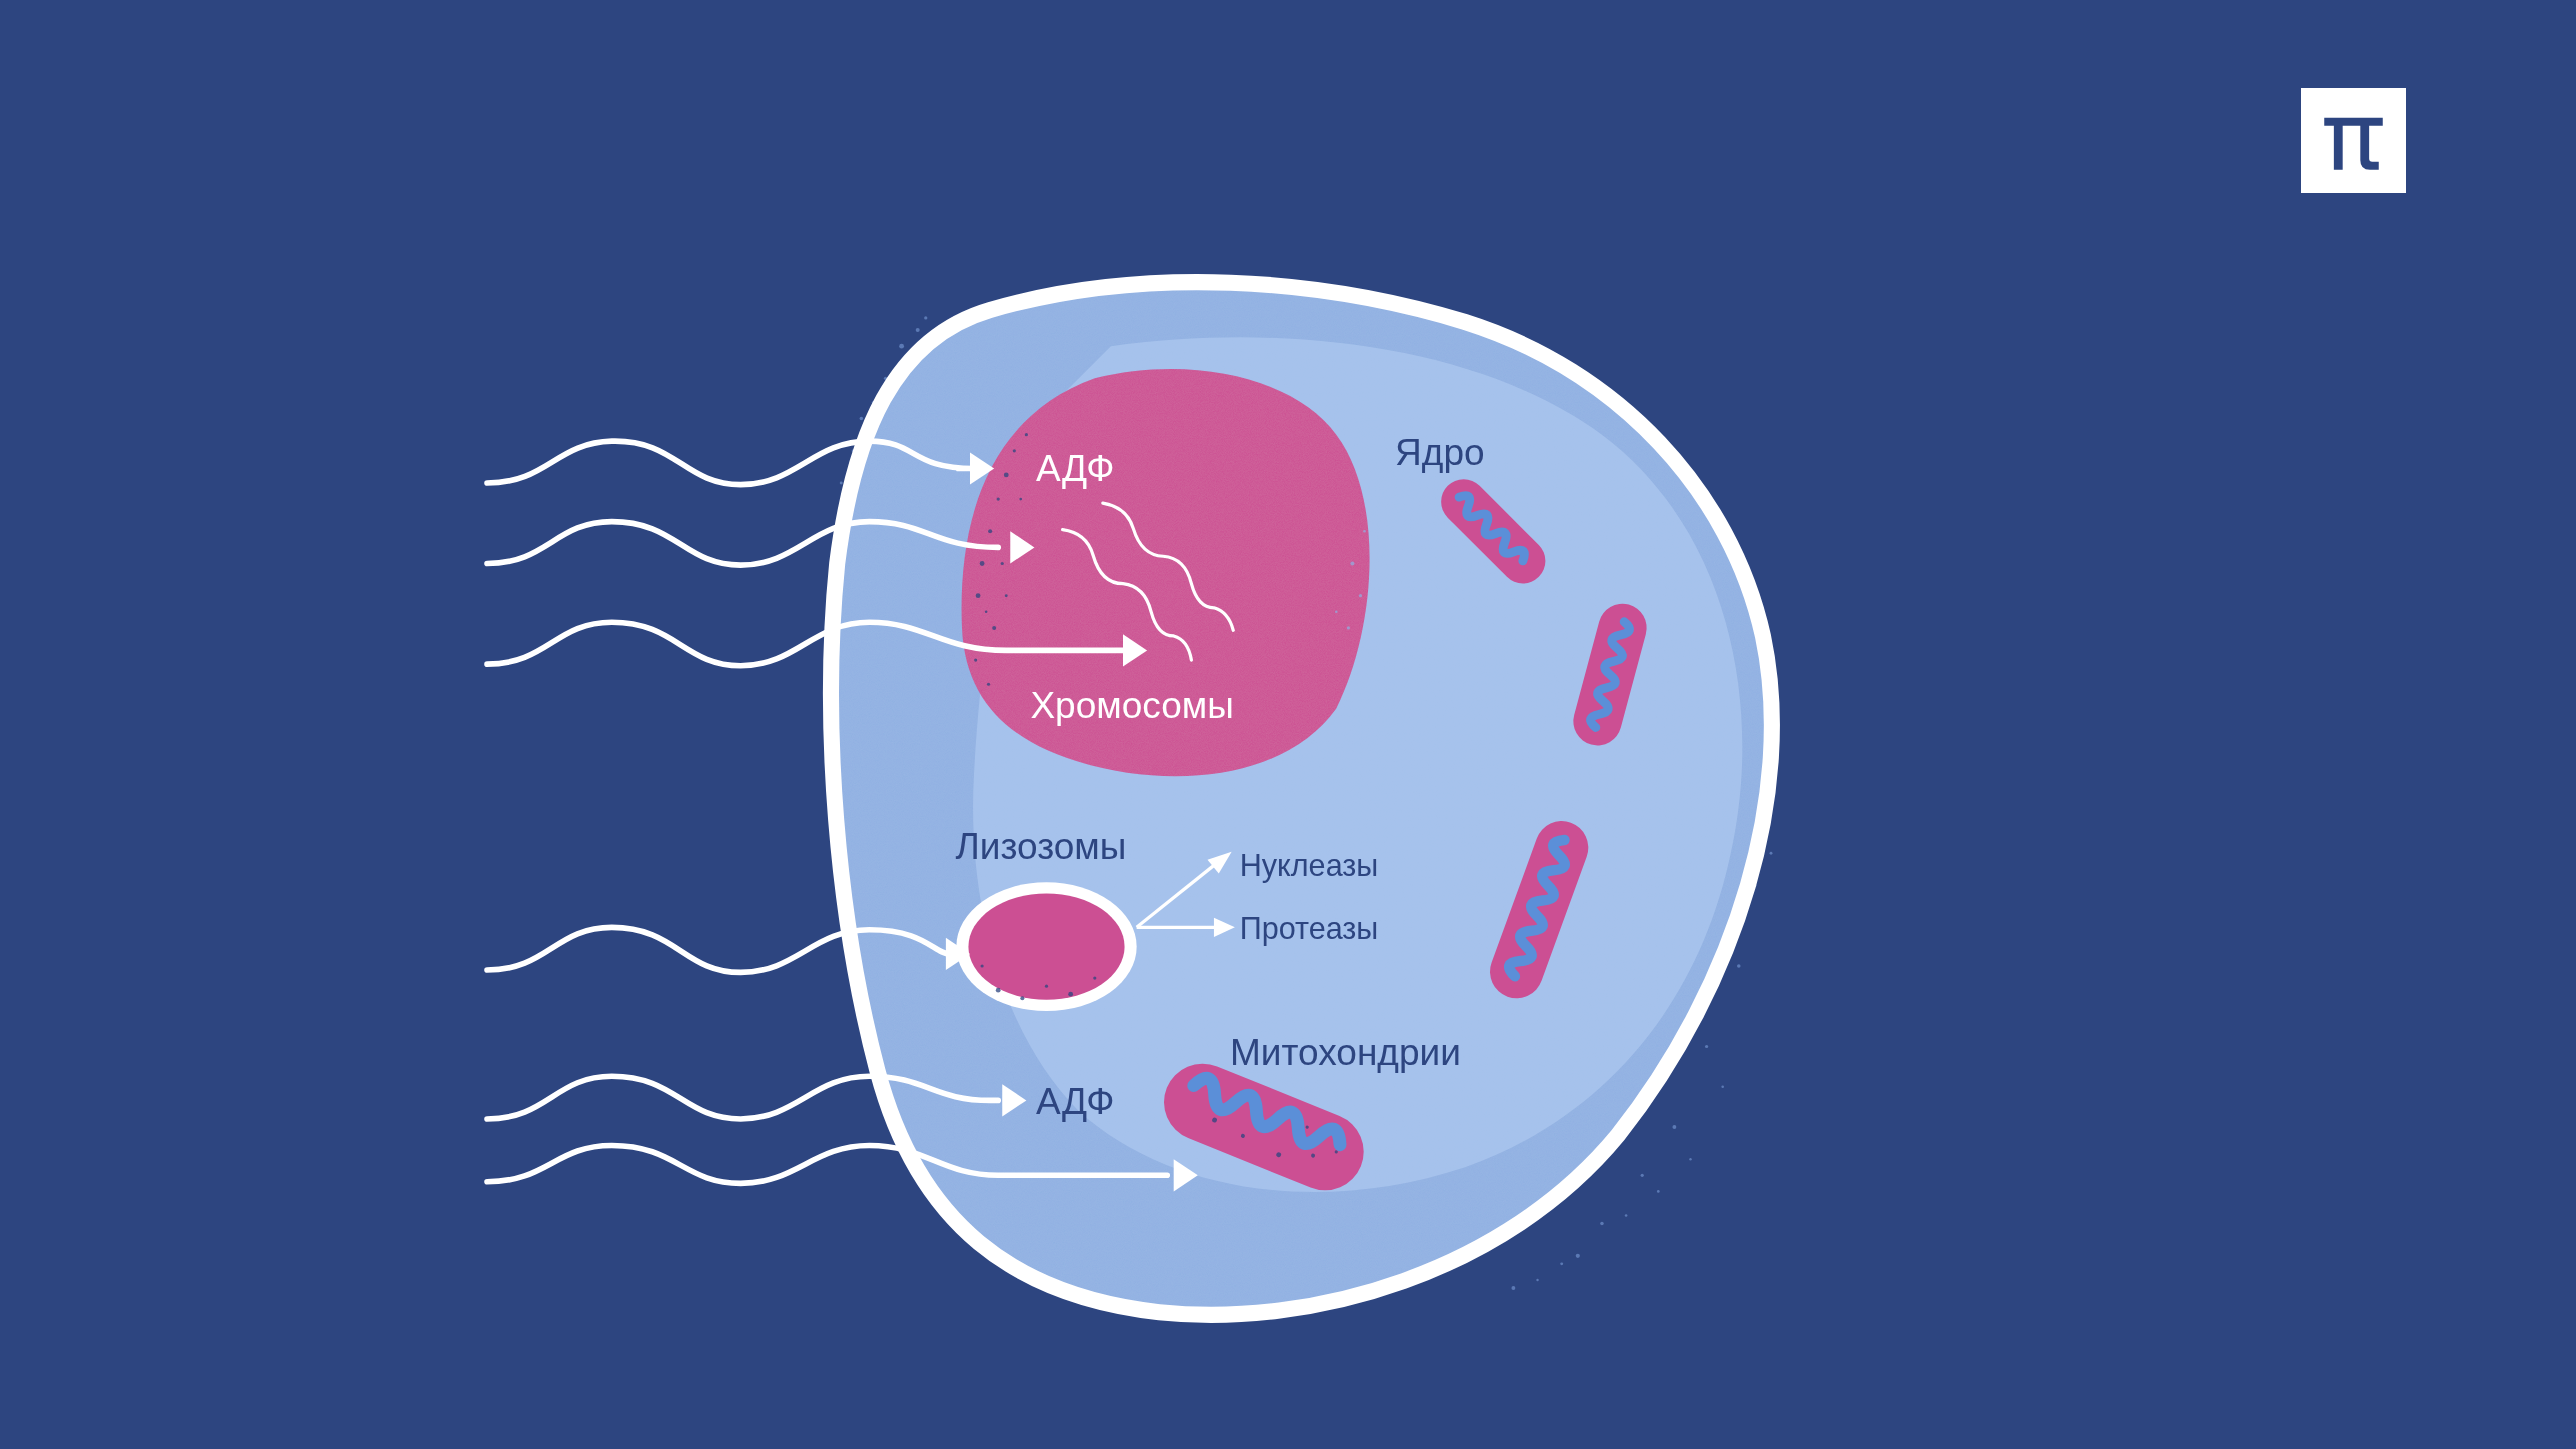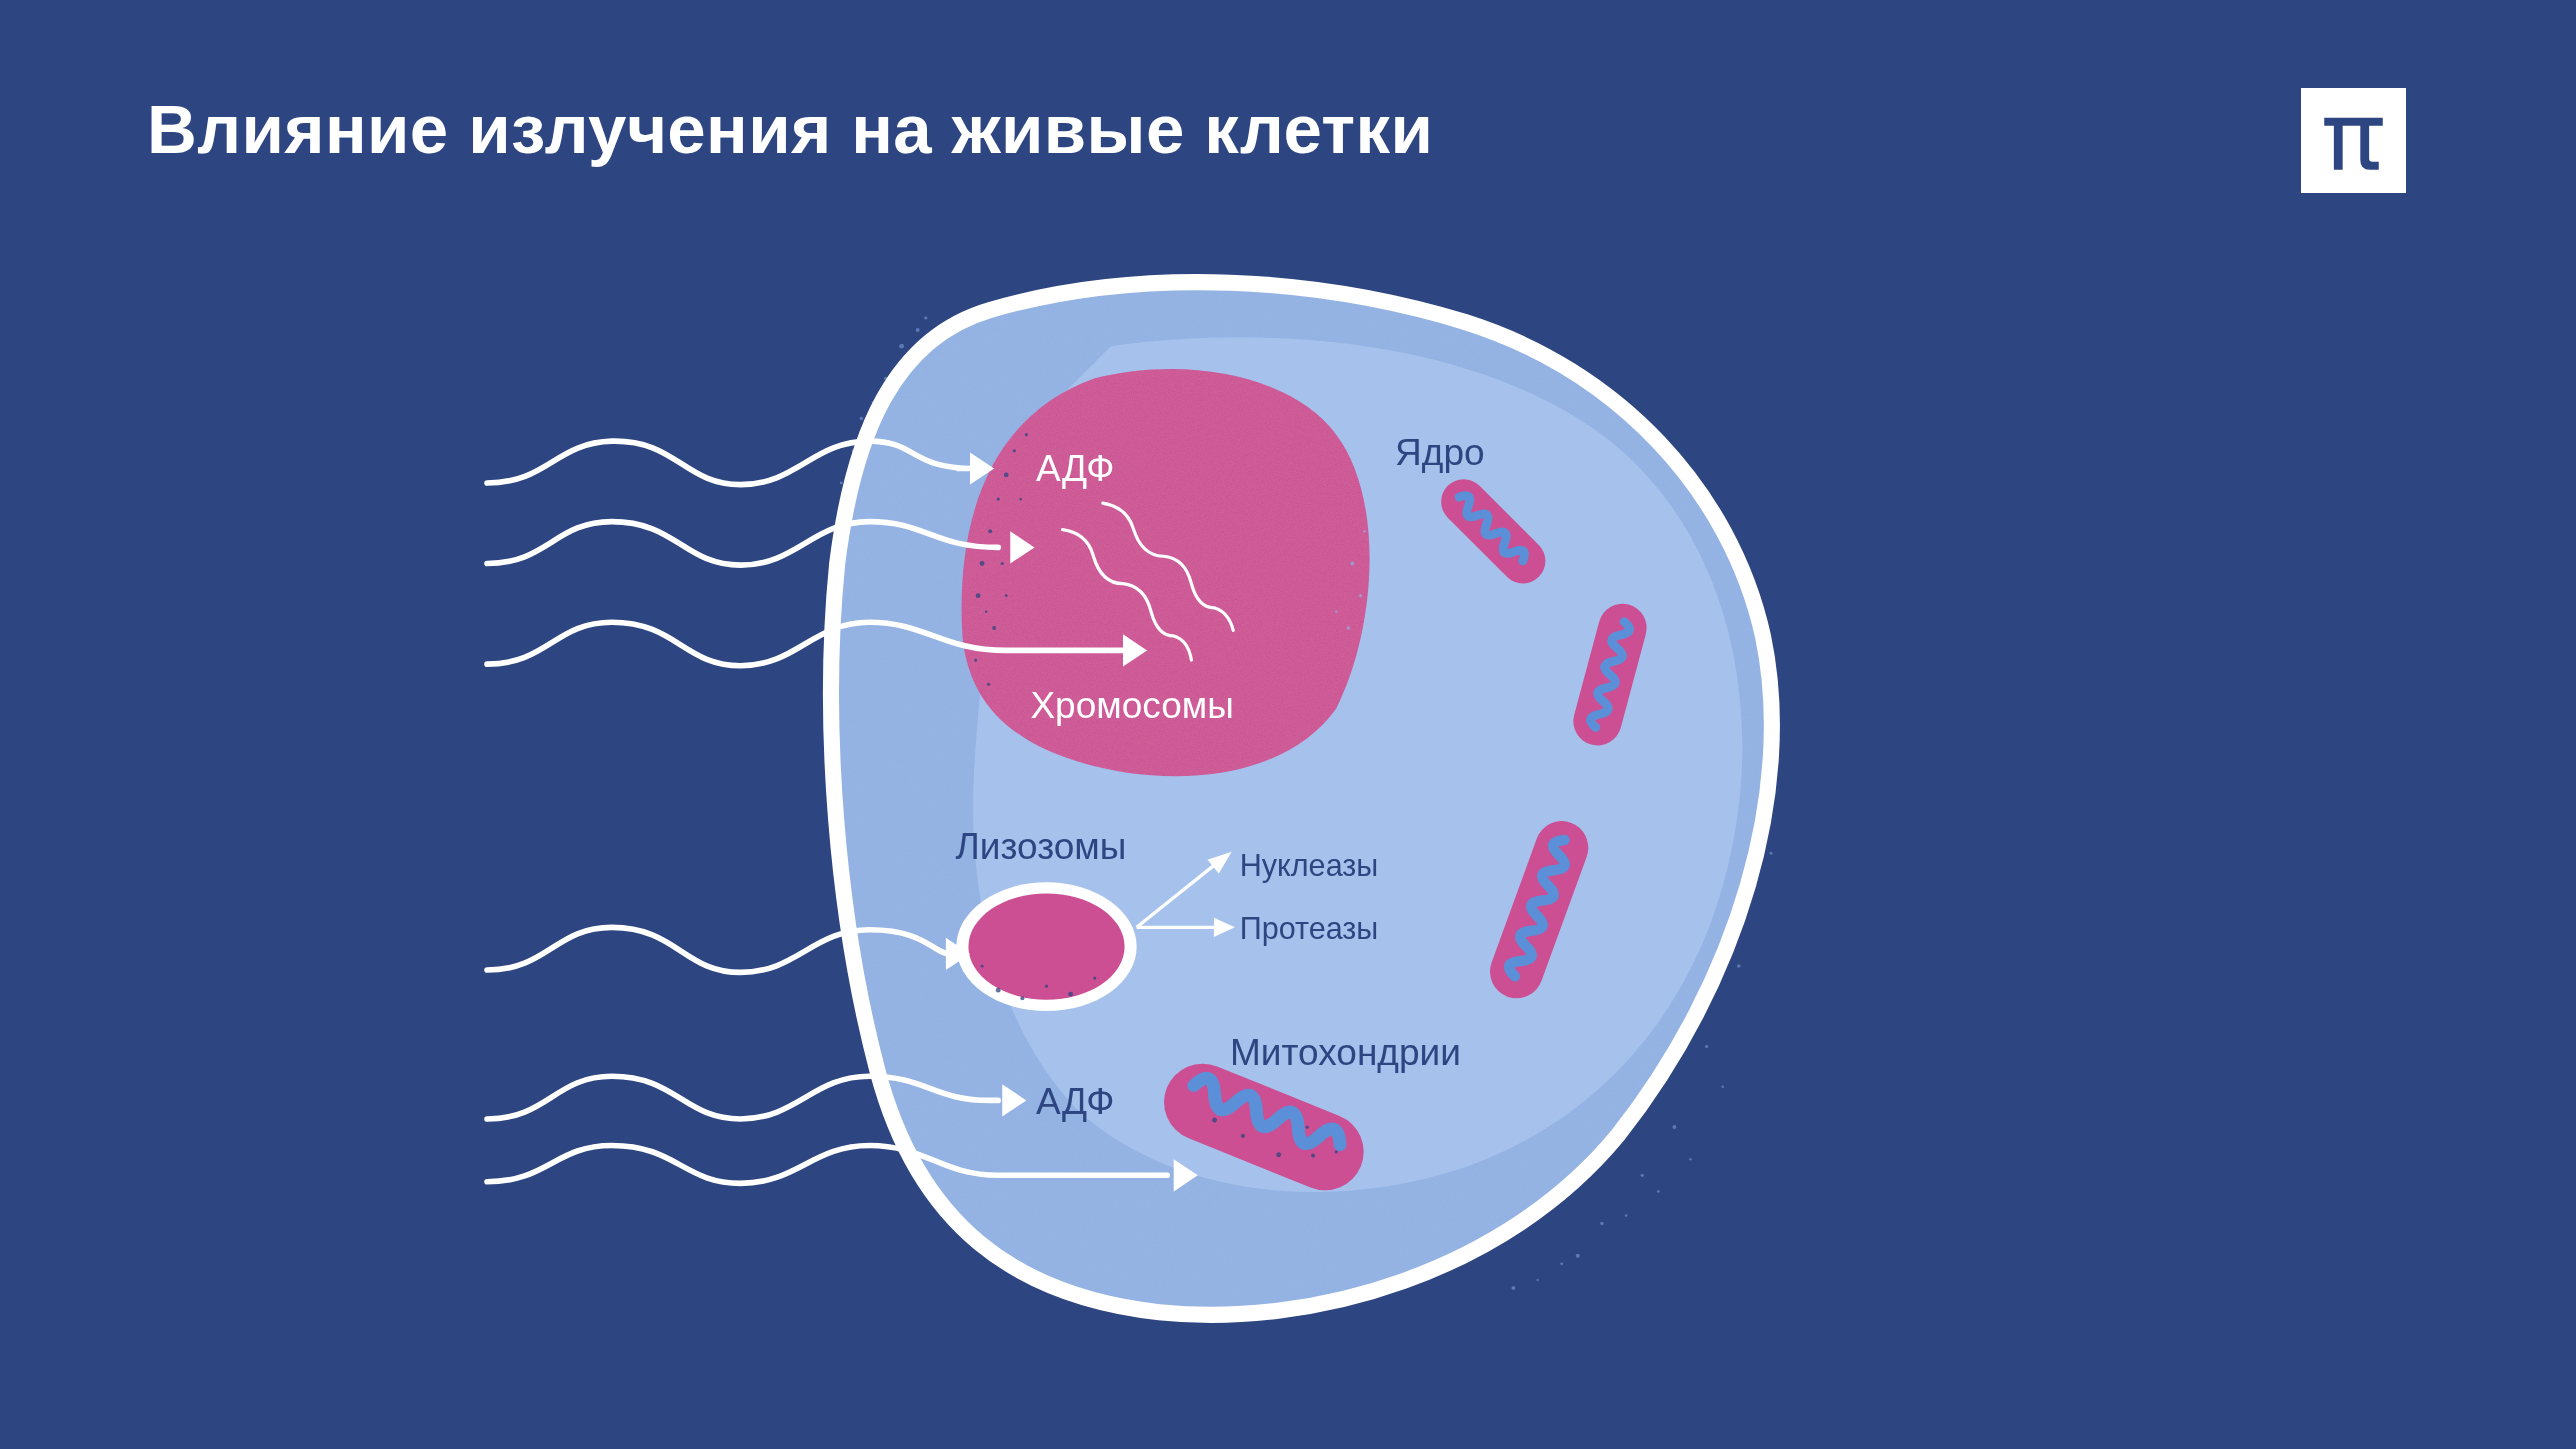--- a/index.html
+++ b/index.html
@@ -9,21 +9,20 @@
   .logo { position:absolute; left:2301px; top:88px; width:105px; height:105px; background:#ffffff; }
   .logo svg { position:absolute; left:0; top:0; }
   svg.diagram { position:absolute; left:0; top:0; }
   .lbl { font-family:"Liberation Sans", sans-serif; }
 </style>
 </head>
 <body>
 
 <div class="stage">
 
-  <div class="title">Влияние излучения на живые клетки</div>
 
   <div class="logo">
     <svg width="105" height="105" viewBox="0 0 131 131">
       <path d="M29 37 H102 V47 H85 V88 Q85 92 89 92 H97 V102 H86 Q74 102 74 90 V47 H52 V102 H41 V47 H29 Z" fill="#2d4580"></path>
     </svg>
   </div>
 
   <svg class="diagram" width="2576" height="1449" viewBox="0 0 3200 1800">
     <defs>
       <filter id="grain" x="0" y="0" width="100%" height="100%">

